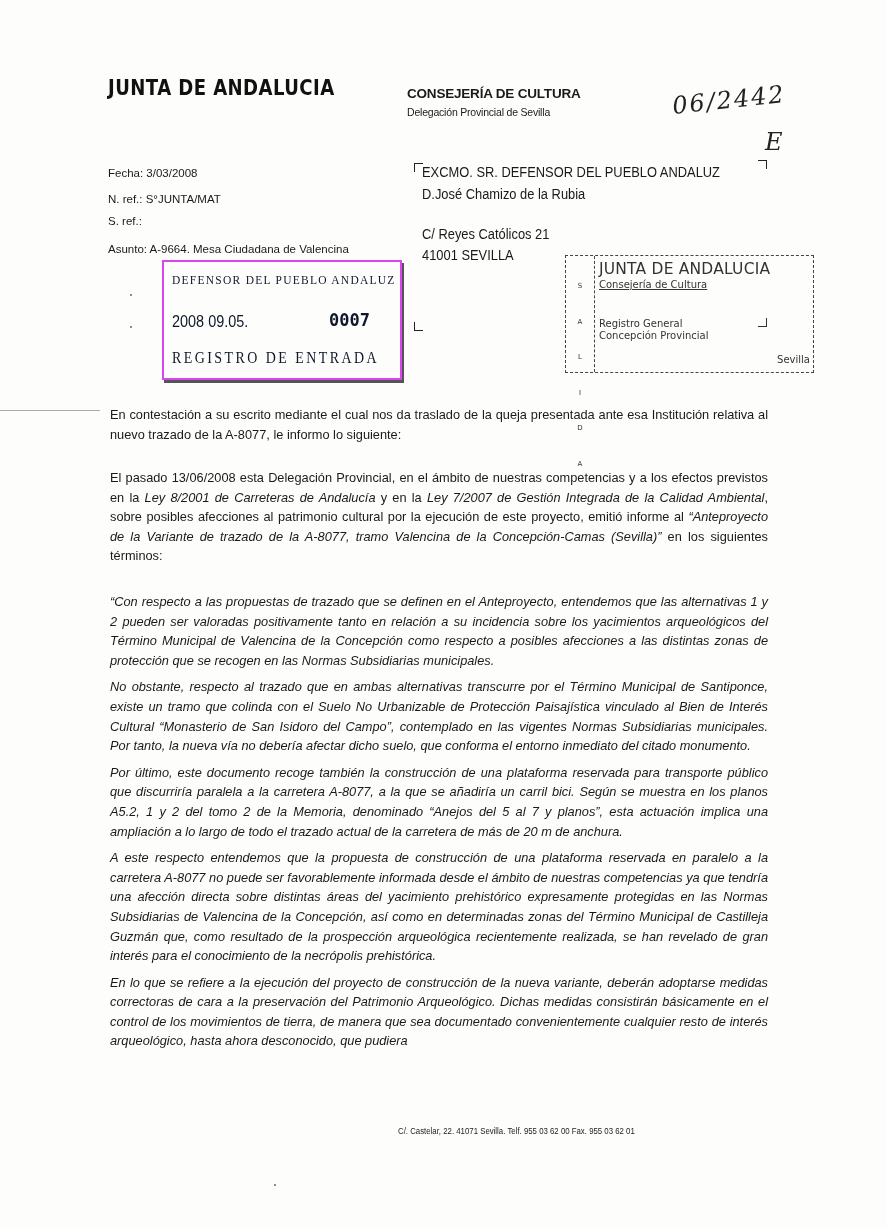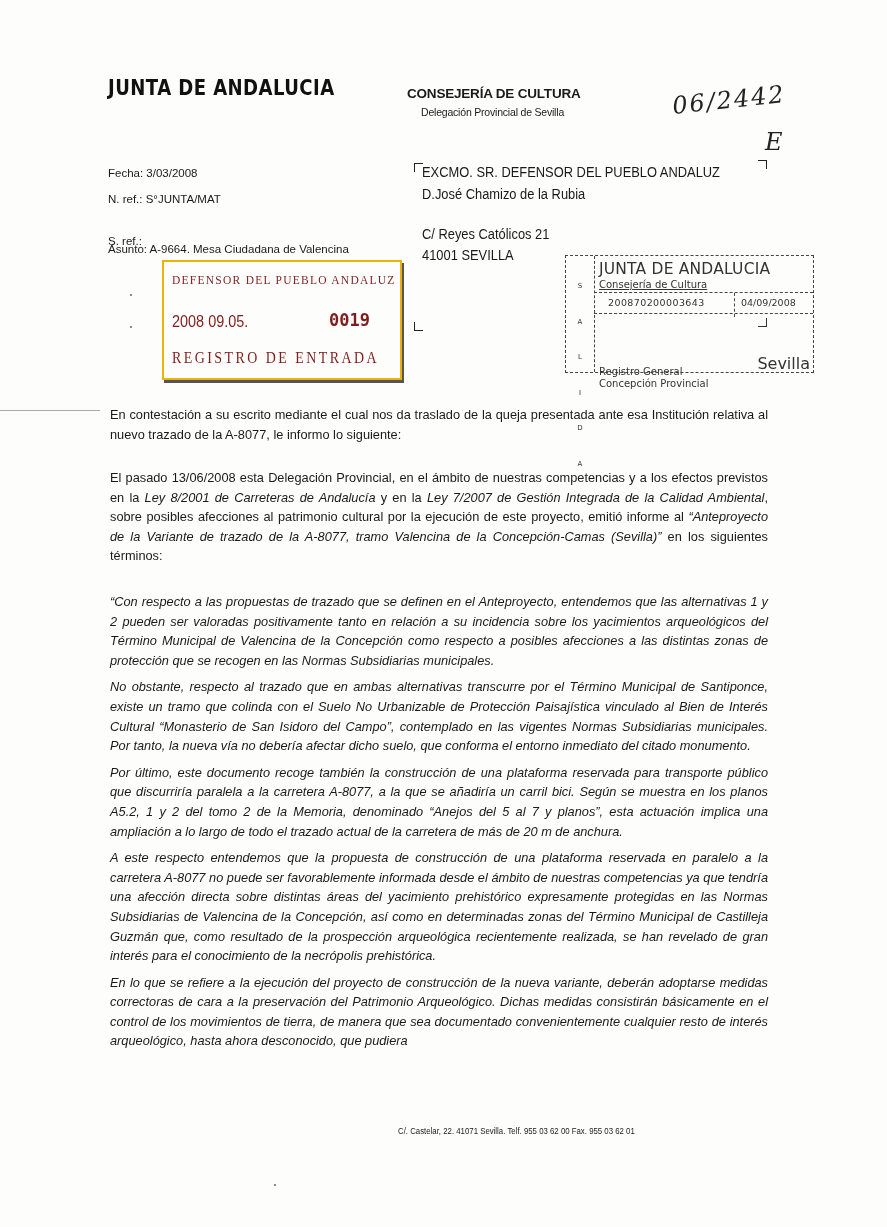--- a/index.html
+++ b/index.html
@@ -8,51 +8,51 @@
     background: #fdfdfc; color: #1a1a1a;
     font-family: "Liberation Sans", sans-serif;
   }
   .abs { position: absolute; }
   .logo {
     left: 108px; top: 76px; font-family: "DejaVu Sans", sans-serif;
     font-weight: bold; font-size: 21px; letter-spacing: 0.5px; transform: scaleX(0.86); transform-origin: left top;
     color: #111;
   }
   .consejeria { left: 407px; top: 86px; font-weight: bold; font-size: 13.5px; letter-spacing: -0.2px; }
-  .delegacion { left: 421px; top: 106px; font-size: 10.5px; letter-spacing: -0.2px; }
+  .delegacion { left: 407px; top: 106px; font-size: 10.5px; letter-spacing: -0.2px; }
   .handwritten {
     left: 672px; top: 86px; font-family: "DejaVu Serif", serif; font-style: italic;
     font-size: 24px; color: #222; transform: rotate(-6deg); letter-spacing: 2px;
   }
   .handwritten-e { left: 765px; top: 128px; font-family: "DejaVu Serif", serif; font-style: italic; font-size: 24px; color:#222; }
   .meta { left: 108px; font-size: 11.5px; color:#1a1a1a; }
   .corner { width: 8px; height: 8px; border-color: #222; border-style: solid; border-width: 0; }
   .addr { left: 422px; font-size: 14px; color:#1a1a1a; transform: scaleX(0.92); transform-origin: left top; }
   .stamp1 {
-    left: 162px; top: 260px; width: 236px; height: 116px; border: 2px solid #eab308;
+    left: 162px; top: 260px; width: 236px; height: 116px; border: 2px solid #d946ef;
     box-shadow: 2px 3px 0 #555;
-    font-family: "Liberation Serif", serif; color:#7f1d1d;
+    font-family: "Liberation Serif", serif; color:#0f172a;
   }
   .stamp1 .l1 { position:absolute; left: 8px; top: 10px; font-size: 13.5px; letter-spacing: 1.5px; transform: scaleX(0.85); transform-origin:left top; white-space:nowrap;}
   .stamp1 .l2 { position:absolute; left: 8px; top: 50px; font-family:"Liberation Sans Narrow","Liberation Sans",sans-serif; font-size: 17px; transform: scaleX(0.85); transform-origin:left top;}
   .stamp1 .l2b { position:absolute; left: 165px; top: 48px; font-family:"DejaVu Sans Mono", monospace; font-weight:bold; font-size: 17px;}
   .stamp1 .l3 { position:absolute; left: 8px; top: 86px; font-size: 17px; letter-spacing: 3px; transform: scaleX(0.82); transform-origin:left top; white-space:nowrap;}
   .stamp2 {
     left: 565px; top: 255px; width: 247px; height: 116px;
     border: 1px dashed #444; font-family: "DejaVu Sans", sans-serif; color:#333;
   }
   .stamp2 .side { position:absolute; left:0; top:0; width:28px; height:100%; border-right:1px dashed #444; }
   .stamp2 .side span { display:block; text-align:center; font-size:7px; line-height:9.5px; padding-top:26px; }
   .stamp2 .t1 { position:absolute; left: 33px; top: 4px; font-size: 15.5px; letter-spacing:0.2px;}
   .stamp2 .t2 { position:absolute; left: 33px; top: 23px; font-size: 10px; text-decoration: underline; }
   .stamp2 .row { position:absolute; left: 28px; top: 36px; width: 219px; height: 20px; border-top:1px dashed #444; border-bottom:1px dashed #444; }
   .stamp2 .num { position:absolute; left: 14px; top: 4px; font-size: 9.5px; letter-spacing: 0.4px;}
   .stamp2 .date { position:absolute; left: 140px; top: 0; height:20px; border-left:1px dashed #444; padding: 4px 0 0 6px; font-size: 9.5px;}
-  .stamp2 .t3 { position:absolute; left: 33px; top: 62px; font-size: 10px; line-height: 12px; margin-top: 48px;}
-  .stamp2 .t4 { position:absolute; right: 3px; top: 98px; font-size: 16px;}
+  .stamp2 .t3 { position:absolute; left: 33px; top: 62px; font-size: 10px; line-height: 12px;}
+  .stamp2 .t4 { position:absolute; right: 3px; top: 98px; font-size: 10px;}
   .stamp2 .mark { position:absolute; left: 192px; top: 62px; width:8px; height: 8px; border-right:1.5px solid #333; border-bottom:1.5px solid #333;}
   .body-text {
     left: 110px; width: 658px; font-size: 13.6px; line-height: 19.6px; color: #1a1a1a;
     text-align: justify; font-family: "Liberation Sans", sans-serif;
     transform: scaleX(0.94); transform-origin: left top;
   }
   .body-text.p1 { width: 700px; }
   .quote { font-style: italic; }
   .body-text p { margin: 0; }
   .body-text .gap { margin-top: 7px; }
@@ -67,58 +67,54 @@
 <div class="abs logo">JUNTA DE ANDALUCIA</div>
 <div class="abs consejeria">CONSEJERÍA DE CULTURA</div>
 <div class="abs delegacion">Delegación Provincial de Sevilla</div>
 
 <div class="abs handwritten">06/2442</div>
 <div class="abs handwritten-e">E</div>
 
 <div>
   <div class="abs meta" style="top:167px">Fecha: 3/03/2008</div>
   <div class="abs meta" style="top:193px">N. ref.: S°JUNTA/MAT</div>
-  <div class="abs meta" style="top:235px">S. ref.:</div>
+  <div class="abs meta" style="top:215px">S. ref.:</div>
   <div class="abs meta" style="top:243px">Asunto: A-9664. Mesa Ciudadana de Valencina</div>
 </div>
 
 <div>
   <div class="abs corner" style="left:414px; top:163px; border-top-width:1.5px; border-left-width:1.5px;"></div>
   <div class="abs corner" style="left:758px; top:160px; border-top-width:1.5px; border-right-width:1.5px;"></div>
   <div class="abs corner" style="left:414px; top:322px; border-bottom-width:1.5px; border-left-width:1.5px;"></div>
   <div class="abs addr" style="top:164px">EXCMO. SR. DEFENSOR DEL PUEBLO ANDALUZ</div>
   <div class="abs addr" style="top:186px">D.José Chamizo de la Rubia</div>
   <div class="abs addr" style="top:226px">C/ Reyes Católicos 21</div>
   <div class="abs addr" style="top:247px">41001 SEVILLA</div>
 </div>
 
 <div class="abs stamp1">
   <div class="l1">DEFENSOR DEL PUEBLO ANDALUZ</div>
   <div class="l2">2008 09.05.</div>
-  <div class="l2b">0019</div>
+  <div class="l2b">0007</div>
   <div class="l3">REGISTRO DE ENTRADA</div>
 </div>
 <div class="abs speck" style="left:130px; top:294px;"></div>
 <div class="abs speck" style="left:130px; top:326px;"></div>
 
 <div class="abs stamp2">
   <div class="side">
     <span>S</span>
     <span>A</span>
     <span>L</span>
     <span>I</span>
     <span>D</span>
     <span>A</span>
   </div>
   <div class="t1">JUNTA DE ANDALUCIA</div>
   <div class="t2">Consejería de Cultura</div>
-  <div class="row">
-    <span class="num">200870200003643</span>
-    <span class="date">04/09/2008</span>
-  </div>
   <div class="t3">
     <div>Registro General</div>
     <div>Concepción Provincial</div>
   </div>
   <div class="mark"></div>
   <div class="t4">Sevilla</div>
 </div>
 
 <div class="abs scanline"></div>
 

